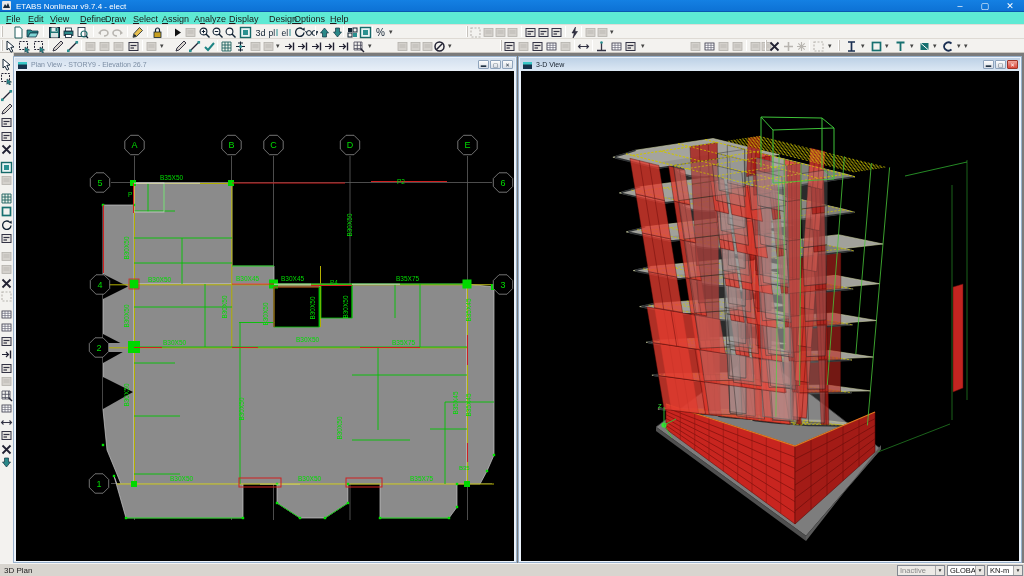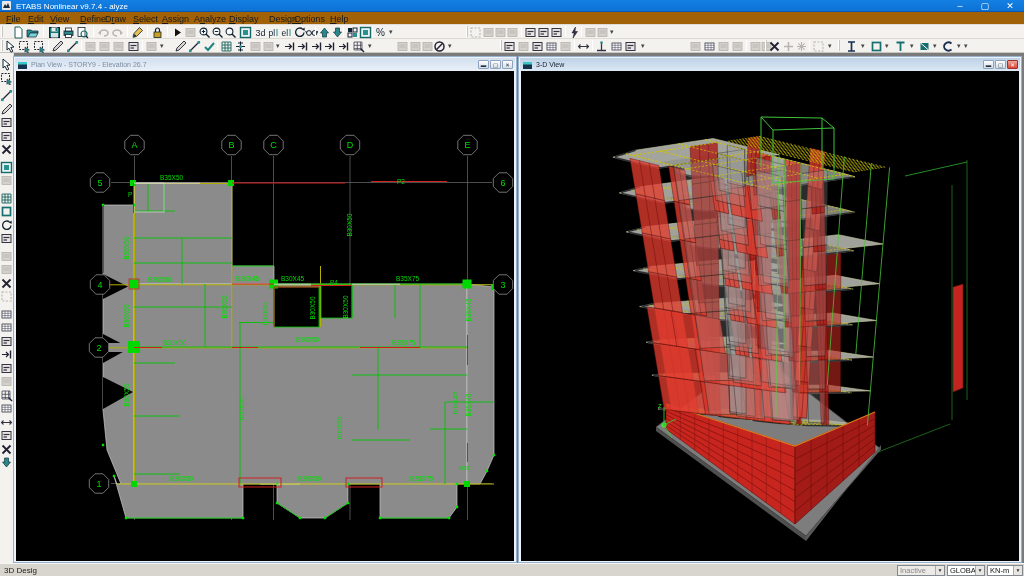--- a/index.html
+++ b/index.html
@@ -4,21 +4,21 @@
 html,body{width:1024px;height:576px;overflow:hidden;background:#000;font-family:"Liberation Sans",sans-serif}
 #app{position:absolute;left:0;top:0;width:1024px;height:576px;background:#ece9e4}
 .abs{position:absolute}
 
 #tbar{left:0;top:0;width:1024px;height:12px;background:linear-gradient(#1480e3,#0d72d5);border-bottom:1px solid #0a57b0}
 #tbar .ttl{left:16px;top:1.5px;font-size:8px;line-height:9px;color:#fff}
 #appico{left:2px;top:1px;width:9px;height:9px;background:#e8e8e8;border-radius:1px}
 #appico svg{display:block}
 .wbtn{top:0px;color:#fff;font-size:9px;line-height:12px;text-align:center;width:18px}
 
-#menu{left:0;top:12px;width:1024px;height:13px;background:#a16207;border-bottom:1px solid #e0ddd8}
+#menu{left:0;top:12px;width:1024px;height:13px;background:#5eead4;border-bottom:1px solid #e0ddd8}
 #menu span{position:absolute;top:2px;font-size:9px;color:#1a1a1a}
 #menu u{text-decoration:underline}
 
 #tb1{left:0;top:25px;width:1024px;height:14px;background:#f3f2ef;border-bottom:1px solid #dedad4}
 #tb2{left:0;top:39px;width:1024px;height:14px;background:#f3f2ef;border-bottom:1px solid #c9c5bf}
 .ic{position:absolute;top:0px;width:13px;height:13px}
 .sep{position:absolute;top:1px;width:1px;height:11px;background:#d2cec8;border-right:1px solid #fff}
 .grip{position:absolute;top:1px;width:2px;height:11px;border-left:1px solid #fff;border-right:1px solid #c7c3bd}
 .dd{position:absolute;font-size:7px;color:#444;top:3px}
 
@@ -228,21 +228,21 @@
           <path d="M9 3v7" stroke="#2a9090"></path>
         </symbol>
 </defs>
     </svg>
  <div id="tbar" class="abs">
   <div id="appico" class="abs">
         <svg width="9" height="9">
           <path d="M1 7 L3 3 L4.5 5 L6 2 L8 7 Z" fill="#1a2a3a"></path>
         </svg>
       </div>
-  <div class="ttl abs">ETABS Nonlinear v9.7.4 - alyze</div>
+  <div class="ttl abs">ETABS Nonlinear v9.7.4 - elect</div>
   <div class="wbtn abs" style="left:951px">–</div>
   <div class="wbtn abs" style="left:976px">▢</div>
   <div class="wbtn abs" style="left:1001px">✕</div>
  </div>
  <div id="menu" class="abs">
   <span style="left:6px"><u>F</u>ile</span>
       <span style="left:28px"><u>E</u>dit</span>
   <span style="left:50px"><u>V</u>iew</span>
       <span style="left:80px"><u>D</u>efine</span>
   <span style="left:105px">D<u>r</u>aw</span>
@@ -1385,18 +1385,18 @@
             <circle cx="664" cy="425" r="2.6" fill="#35e435"></circle>
             <line x1="664" y1="425" x2="664" y2="407" stroke="#35c435" stroke-width="0.9"></line>
             <line x1="664" y1="425" x2="676" y2="419" stroke="#35c435" stroke-width="0.9"></line>
             <line x1="664" y1="425" x2="672" y2="438" stroke="#35c435" stroke-width="0.9"></line>
             <text x="658" y="408" fill="#35e435" font-size="6" font-family="Liberation Sans">Z</text>
           </svg>
         </div>
   </div>
  </div>
  <div id="sbar" class="abs">
-  <span class="abs" style="left:4px;top:2px">3D Desig</span>
+  <span class="abs" style="left:4px;top:2px">3D Plan</span>
   <div class="cmb" style="left:897px;width:48px;background:#eceae6;color:#888">Inactive<span class="ar">▼</span></div>
   <div class="cmb" style="left:947px;width:38px">GLOBAL<span class="ar">▼</span></div>
   <div class="cmb" style="left:987px;width:36px">KN-m<span class="ar">▼</span></div>
  </div>
 </div>
 
 </body></html>

